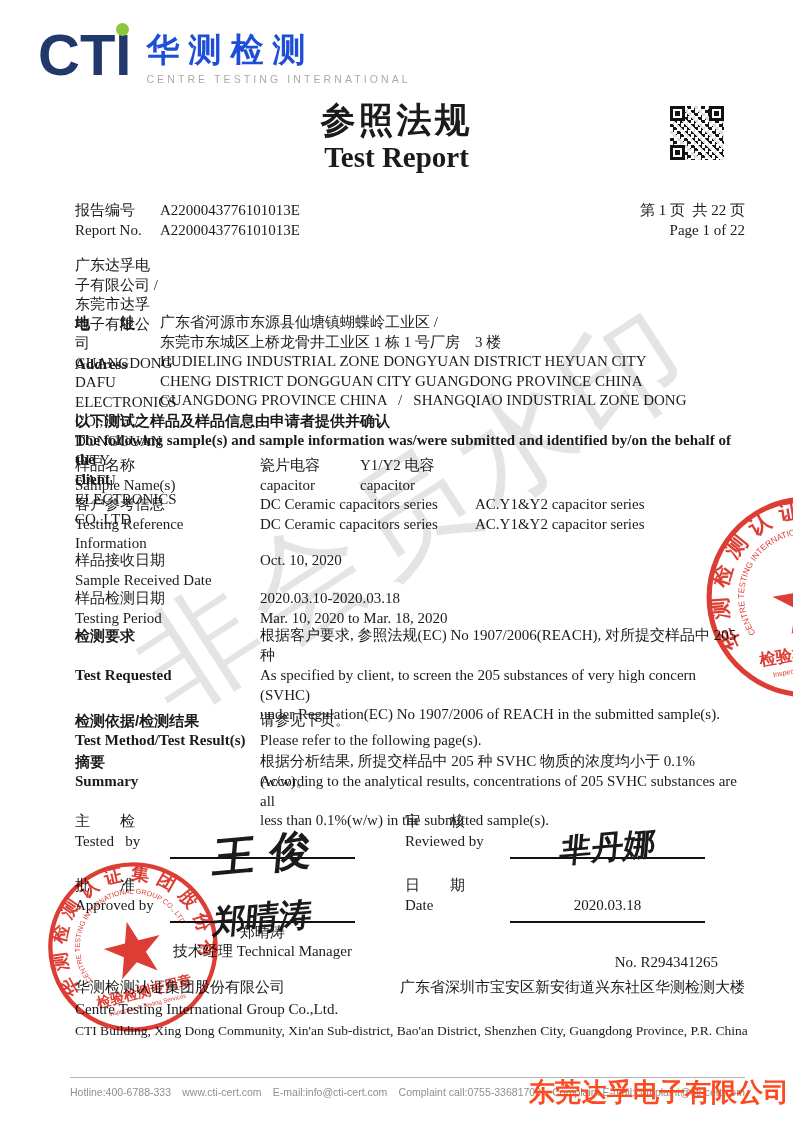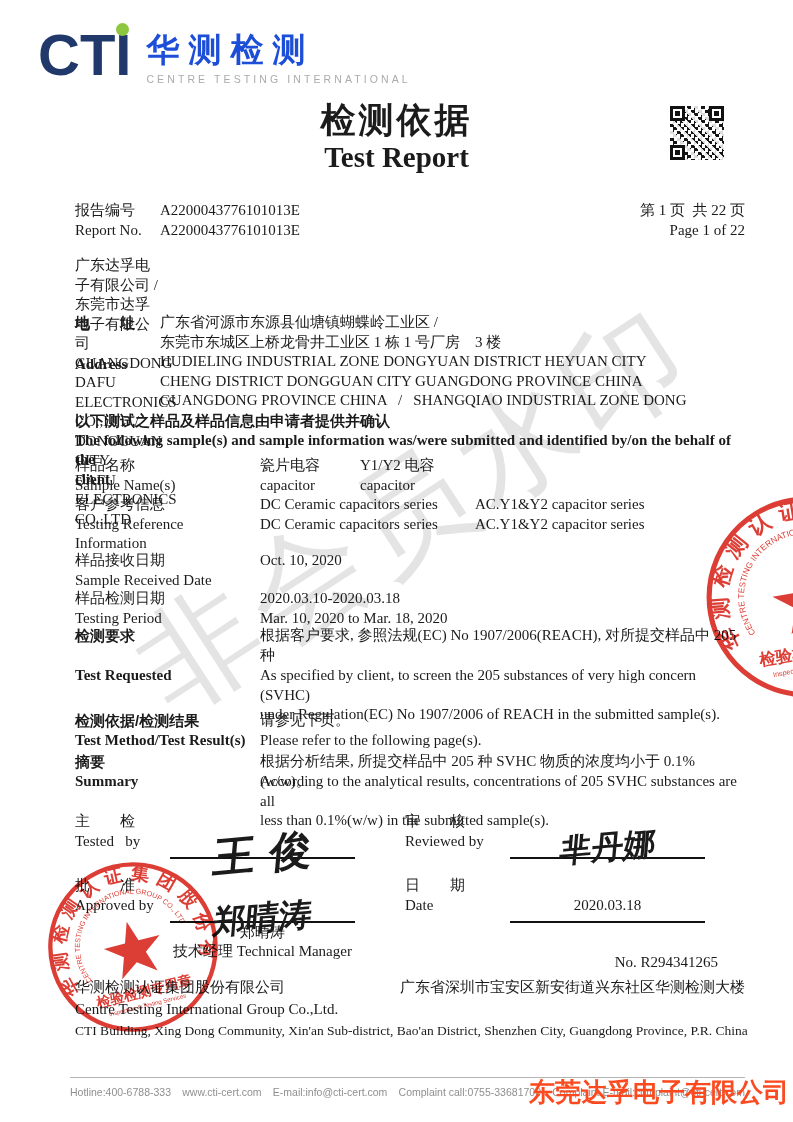--- a/index.html
+++ b/index.html
@@ -90,21 +90,21 @@
         <span>CTI</span>
         <span class="logo-dot"></span>
       </div>
       <div class="logo-right">
         <div class="logo-cn">华测检测</div>
         <div class="logo-en">CENTRE TESTING INTERNATIONAL</div>
       </div>
     </div>
 
     <div class="abs title">
-      <div class="title-cn">检测依据</div>
+      <div class="title-cn">参照法规</div>
       <div class="title-en">Test Report</div>
     </div>
 
     <div class="abs qr">
       <div class="qr-grid">
         <div class="finder f-tl"></div>
         <div class="finder f-tr"></div>
         <div class="finder f-bl"></div>
       </div>
     </div>

